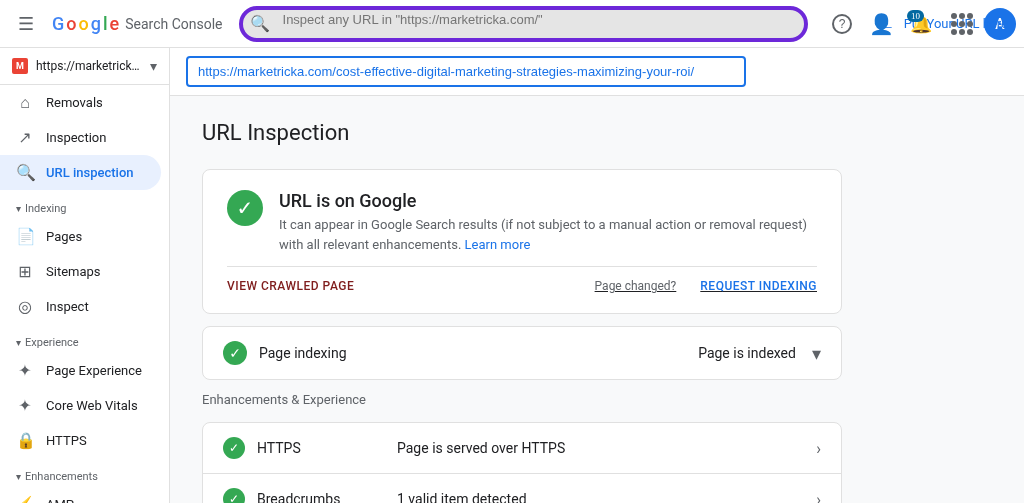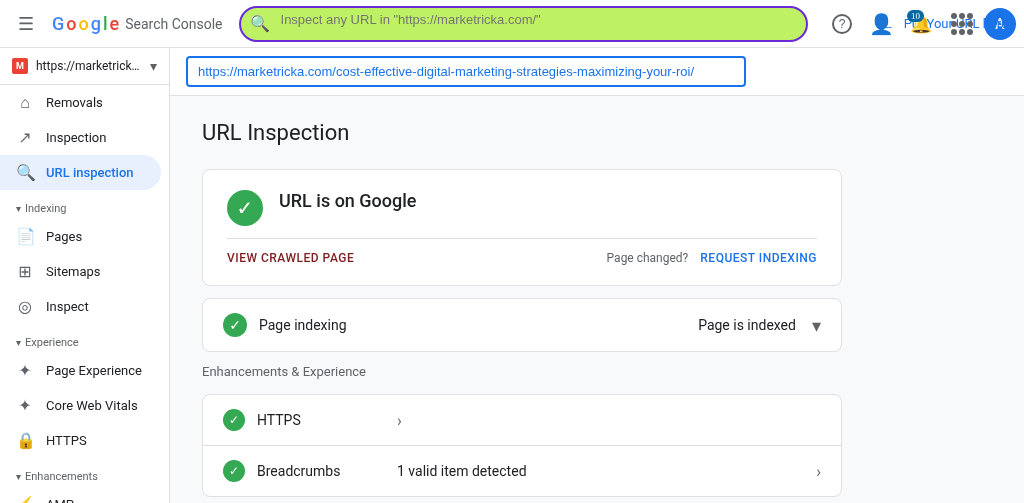--- a/index.html
+++ b/index.html
@@ -52,27 +52,27 @@
     .search-bar-wrapper {
       flex: 1;
       display: flex;
       align-items: center;
       position: relative;
       margin: 0 16px;
     }
     .search-bar {
       width: 100%;
       height: 36px;
-      border: 2px solid #6d28d9;
+      border: 4px solid #6d28d9;
       border-radius: 24px;
       padding: 0 16px 8px 40px;
       font-size: 13px;
       color: #202124;
       outline: none;
-      background: #bef264;
+      background: #e5e5e5;
     }
     .search-icon-top {
       position: absolute;
       left: 12px;
       color: #5f6368;
       font-size: 16px;
     }
     .url-hint {
       position: absolute;
       right: -200px;
@@ -331,21 +331,22 @@
       font-weight: 500;
       color: #7f1d1d;
       text-decoration: none;
       text-transform: uppercase;
       letter-spacing: 0.5px;
       cursor: pointer;
     }
     .page-changed-area {
       display: flex;
       align-items: center;
-      gap: 12px;
+      gap: 24px;
+      text-decoration: underline;
     }
     .page-changed-label {
       font-size: 12px;
       color: #5f6368;
     }
     .request-indexing-link {
       font-size: 12px;
       font-weight: 500;
       color: #1a73e8;
       text-transform: uppercase;
@@ -580,20 +581,24 @@
         <h1 class="page-title">URL Inspection</h1>
       </div>
 
       <div class="card status-card">
         <div class="status-header">
           <div class="status-icon-circle">
             <span class="checkmark">✓</span>
           </div>
           <div>
             <div class="status-title">URL is on Google</div>
+            <div class="status-desc">
+              <span>It can appear in Google Search results (if not subject to a manual action or removal request) with all relevant enhancements.</span>
+              <a href="#">Learn more</a>
+            </div>
           </div>
         </div>
         <div class="status-actions">
           <a class="action-link">VIEW CRAWLED PAGE</a>
           <div class="page-changed-area">
             <span class="page-changed-label">Page changed?</span>
             <a class="request-indexing-link">REQUEST INDEXING</a>
           </div>
         </div>
       </div>
@@ -610,20 +615,21 @@
       </div>
 
       <div class="enhancements-label">Enhancements &amp; Experience</div>
 
       <div class="card">
         <div class="enhancement-row">
           <div class="enhancement-icon">
             <span class="check">✓</span>
           </div>
           <span class="enhancement-name">HTTPS</span>
+          <span class="enhancement-status">Page is served over HTTPS</span>
           <span class="enhancement-chevron">›</span>
         </div>
         <div class="enhancement-row">
           <div class="enhancement-icon">
             <span class="check">✓</span>
           </div>
           <span class="enhancement-name">Breadcrumbs</span>
           <span class="enhancement-status">1 valid item detected</span>
           <span class="enhancement-chevron">›</span>
         </div>

